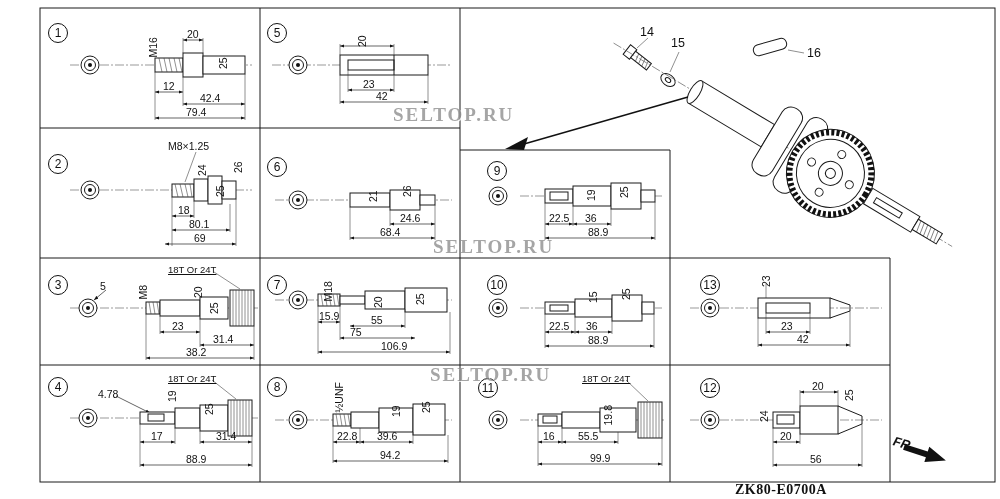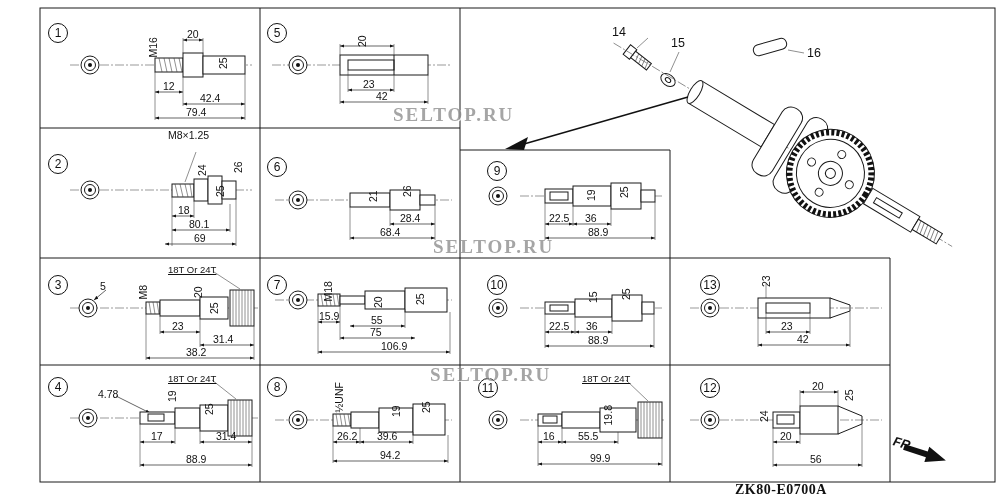--- a/index.html
+++ b/index.html
@@ -326,31 +326,31 @@
 <span class="lbl" style="left:187px;top:29px">20</span>
 <span class="lbl v" style="left:217px;top:58px">25</span>
 <span class="lbl" style="left:163px;top:81px">12</span>
 <span class="lbl" style="left:200px;top:93px">42.4</span>
 <span class="lbl" style="left:186px;top:107px">79.4</span>
 
 <span class="lbl v" style="left:356px;top:36px">20</span>
 <span class="lbl" style="left:363px;top:79px">23</span>
 <span class="lbl" style="left:376px;top:91px">42</span>
 
-<span class="lbl" style="left:168px;top:130px">M8×1.25</span>
+<span class="lbl" style="left:168px;top:141px">M8×1.25</span>
 <span class="lbl v" style="left:196px;top:165px">24</span>
 <span class="lbl v" style="left:232px;top:162px">26</span>
 <span class="lbl v" style="left:214px;top:186px">25</span>
 <span class="lbl" style="left:178px;top:205px">18</span>
 <span class="lbl" style="left:189px;top:219px">80.1</span>
 <span class="lbl" style="left:194px;top:233px">69</span>
 
 <span class="lbl v" style="left:367px;top:191px">21</span>
 <span class="lbl v" style="left:401px;top:186px">26</span>
-<span class="lbl" style="left:400px;top:213px">28.4</span>
+<span class="lbl" style="left:400px;top:213px">24.6</span>
 <span class="lbl" style="left:380px;top:227px">68.4</span>
 
 <span class="lbl v" style="left:585px;top:190px">19</span>
 <span class="lbl v" style="left:618px;top:187px">25</span>
 <span class="lbl" style="left:549px;top:213px">22.5</span>
 <span class="lbl" style="left:585px;top:213px">36</span>
 <span class="lbl" style="left:588px;top:227px">88.9</span>
 
 <span class="lbl" style="left:100px;top:281px">5</span>
 <span class="lbl v" style="left:136px;top:287px">M8</span>
@@ -359,21 +359,21 @@
 <span class="lbl" style="left:172px;top:321px">23</span>
 <span class="lbl v" style="left:208px;top:303px">25</span>
 <span class="lbl" style="left:213px;top:334px">31.4</span>
 <span class="lbl" style="left:186px;top:347px">38.2</span>
 
 <span class="lbl v" style="left:318px;top:286px">M18</span>
 <span class="lbl" style="left:319px;top:311px">15.9</span>
 <span class="lbl v" style="left:372px;top:297px">20</span>
 <span class="lbl v" style="left:414px;top:294px">25</span>
 <span class="lbl" style="left:371px;top:315px">55</span>
-<span class="lbl" style="left:370px;top:327px">75</span>
+<span class="lbl" style="left:350px;top:327px">75</span>
 <span class="lbl" style="left:381px;top:341px">106.9</span>
 
 <span class="lbl" style="left:549px;top:321px">22.5</span>
 <span class="lbl v" style="left:587px;top:292px">15</span>
 <span class="lbl v" style="left:620px;top:289px">25</span>
 <span class="lbl" style="left:586px;top:321px">36</span>
 <span class="lbl" style="left:588px;top:335px">88.9</span>
 
 <span class="lbl v" style="left:760px;top:276px">23</span>
 <span class="lbl" style="left:781px;top:321px">23</span>
@@ -383,37 +383,37 @@
 <span class="lbl u" style="left:168px;top:374px">18T Or 24T</span>
 <span class="lbl v" style="left:166px;top:391px">19</span>
 <span class="lbl v" style="left:203px;top:404px">25</span>
 <span class="lbl" style="left:151px;top:431px">17</span>
 <span class="lbl" style="left:216px;top:431px">31.4</span>
 <span class="lbl" style="left:186px;top:454px">88.9</span>
 
 <span class="lbl v" style="left:324px;top:392px">½UNF</span>
 <span class="lbl v" style="left:390px;top:406px">19</span>
 <span class="lbl v" style="left:420px;top:402px">25</span>
-<span class="lbl" style="left:337px;top:431px">26.2</span>
+<span class="lbl" style="left:337px;top:431px">22.8</span>
 <span class="lbl" style="left:377px;top:431px">39.6</span>
 <span class="lbl" style="left:380px;top:450px">94.2</span>
 
 <span class="lbl u" style="left:582px;top:374px">18T Or 24T</span>
 <span class="lbl v" style="left:598px;top:410px">19.8</span>
 <span class="lbl" style="left:543px;top:431px">16</span>
 <span class="lbl" style="left:578px;top:431px">55.5</span>
 <span class="lbl" style="left:590px;top:453px">99.9</span>
 
 <span class="lbl" style="left:812px;top:381px">20</span>
 <span class="lbl v" style="left:843px;top:390px">25</span>
 <span class="lbl v" style="left:758px;top:411px">24</span>
 <span class="lbl" style="left:780px;top:431px">20</span>
 <span class="lbl" style="left:810px;top:454px">56</span>
 
-<span class="lbl co" style="left:612px;top:26px">14</span>
+<span class="lbl co" style="left:640px;top:26px">14</span>
 <span class="lbl co" style="left:671px;top:37px">15</span>
 <span class="lbl co" style="left:807px;top:47px">16</span>
 
 <span class="wm" style="left:393px;top:104px">SELTOP.RU</span>
 <span class="wm" style="left:433px;top:236px">SELTOP.RU</span>
 <span class="wm" style="left:430px;top:364px">SELTOP.RU</span>
 
 <span class="code" style="left:735px;top:482px">ZK80-E0700A</span>
 <span class="fr" style="left:893px;top:436px">FR.</span>
 

